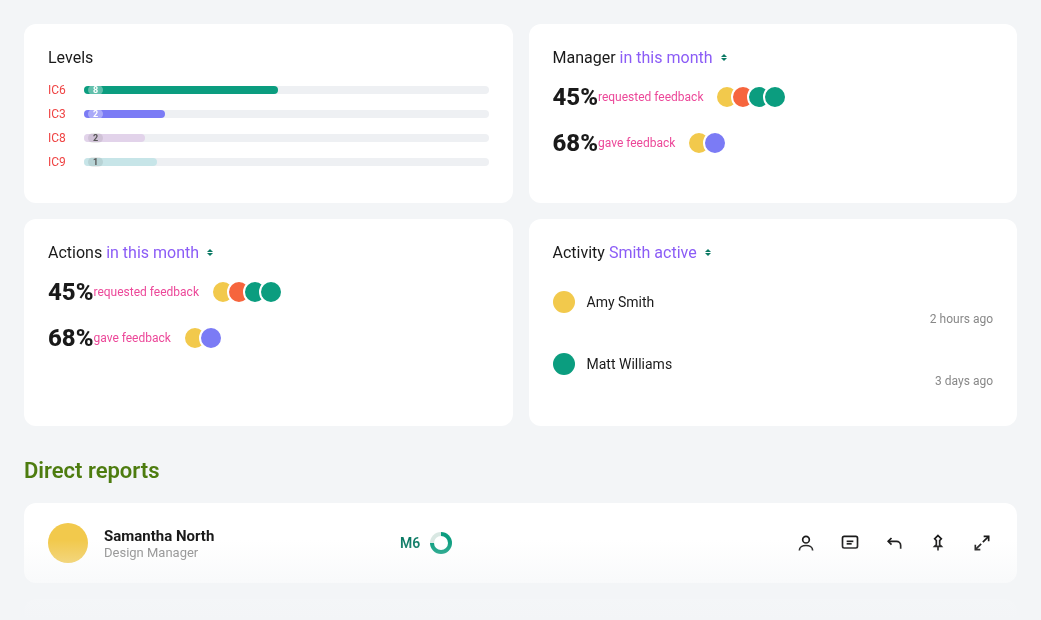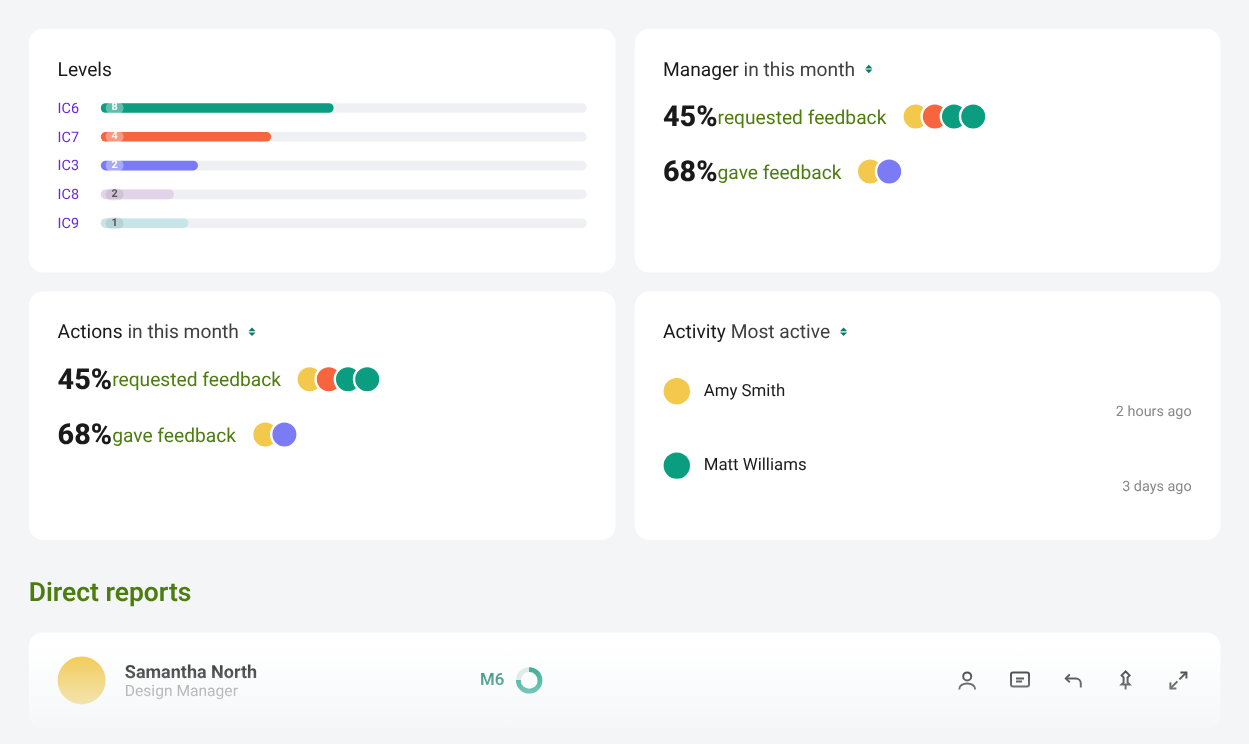--- a/index.html
+++ b/index.html
@@ -25,21 +25,21 @@
 }
 .card-title {
   font-size: 16px;
   font-weight: 400;
   color: #1a1a1a;
   margin-bottom: 16px;
   display: flex;
   align-items: center;
   gap: 4px;
 }
-.card-title .highlight { color: #404040; }
+.card-title .highlight { color: #8b5cf6; }
 .sort-icon {
   display: inline-flex;
   flex-direction: column;
   margin-left: 4px;
   gap: 1px;
 }
 .sort-icon::before, .sort-icon::after {
   content: '';
   width: 0; height: 0;
   border-left: 3px solid transparent;
@@ -50,21 +50,21 @@
 
 
 .level-row {
   display: flex;
   align-items: center;
   gap: 10px;
   margin-bottom: 10px;
 }
 .level-label {
   font-size: 12px;
-  color: #6d28d9;
+  color: #ef4444;
   width: 26px;
 }
 .bar-track {
   flex: 1;
   height: 8px;
   background: #eef0f3;
   border-radius: 6px;
   position: relative;
   overflow: visible;
 }
@@ -93,22 +93,22 @@
   display: flex;
   align-items: center;
   margin-bottom: 18px;
 }
 .stat-pct {
   font-size: 24px;
   font-weight: 800;
   color: #1a1a1a;
 }
 .stat-text {
-  font-size: 16px;
-  color: #4d7c0f;
+  font-size: 12px;
+  color: #ec4899;
 }
 .avatars {
   display: flex;
   margin-left: 12px;
 }
 .avatar {
   width: 24px;
   height: 24px;
   border-radius: 50%;
   border: 2px solid #fff;
@@ -215,28 +215,20 @@
   <div class="grid">
 
     <div class="card">
       <div class="card-title">Levels</div>
       <div id="levels-rows">
           <div class="level-row">
     <div class="level-label">IC6</div>
     <div class="bar-track">
       <div class="bar-fill" style="width:48%;background:#0b9d7f">
         <span class="bar-badge ">8</span>
-      </div>
-    </div>
-          </div>
-          <div class="level-row">
-    <div class="level-label">IC7</div>
-    <div class="bar-track">
-      <div class="bar-fill" style="width:35%;background:#f6653d">
-        <span class="bar-badge ">4</span>
       </div>
     </div>
           </div>
           <div class="level-row">
     <div class="level-label">IC3</div>
     <div class="bar-track">
       <div class="bar-fill" style="width:20%;background:#7b7bf5">
         <span class="bar-badge ">2</span>
       </div>
     </div>
@@ -312,21 +304,21 @@
               <div class="avatar" style="background:#f2c94c"></div>
               <div class="avatar" style="background:#7b7bf5"></div>
             </div>
           </div>
         </div>
     </div>
 
     <div class="card">
       <div class="card-title">
         <span>Activity</span>
-        <span class="highlight">Most active</span>
+        <span class="highlight">Smith active</span>
         <span class="sort-icon"></span>
       </div>
       <div id="activity-list">
           <div class="activity-item">
     <div class="activity-avatar" style="background:#f2c94c"></div>
     <div class="activity-name">Amy Smith</div>
     <div class="activity-time">2 hours ago</div>
           </div>
           <div class="activity-item">
     <div class="activity-avatar" style="background:#0b9d7f"></div>

